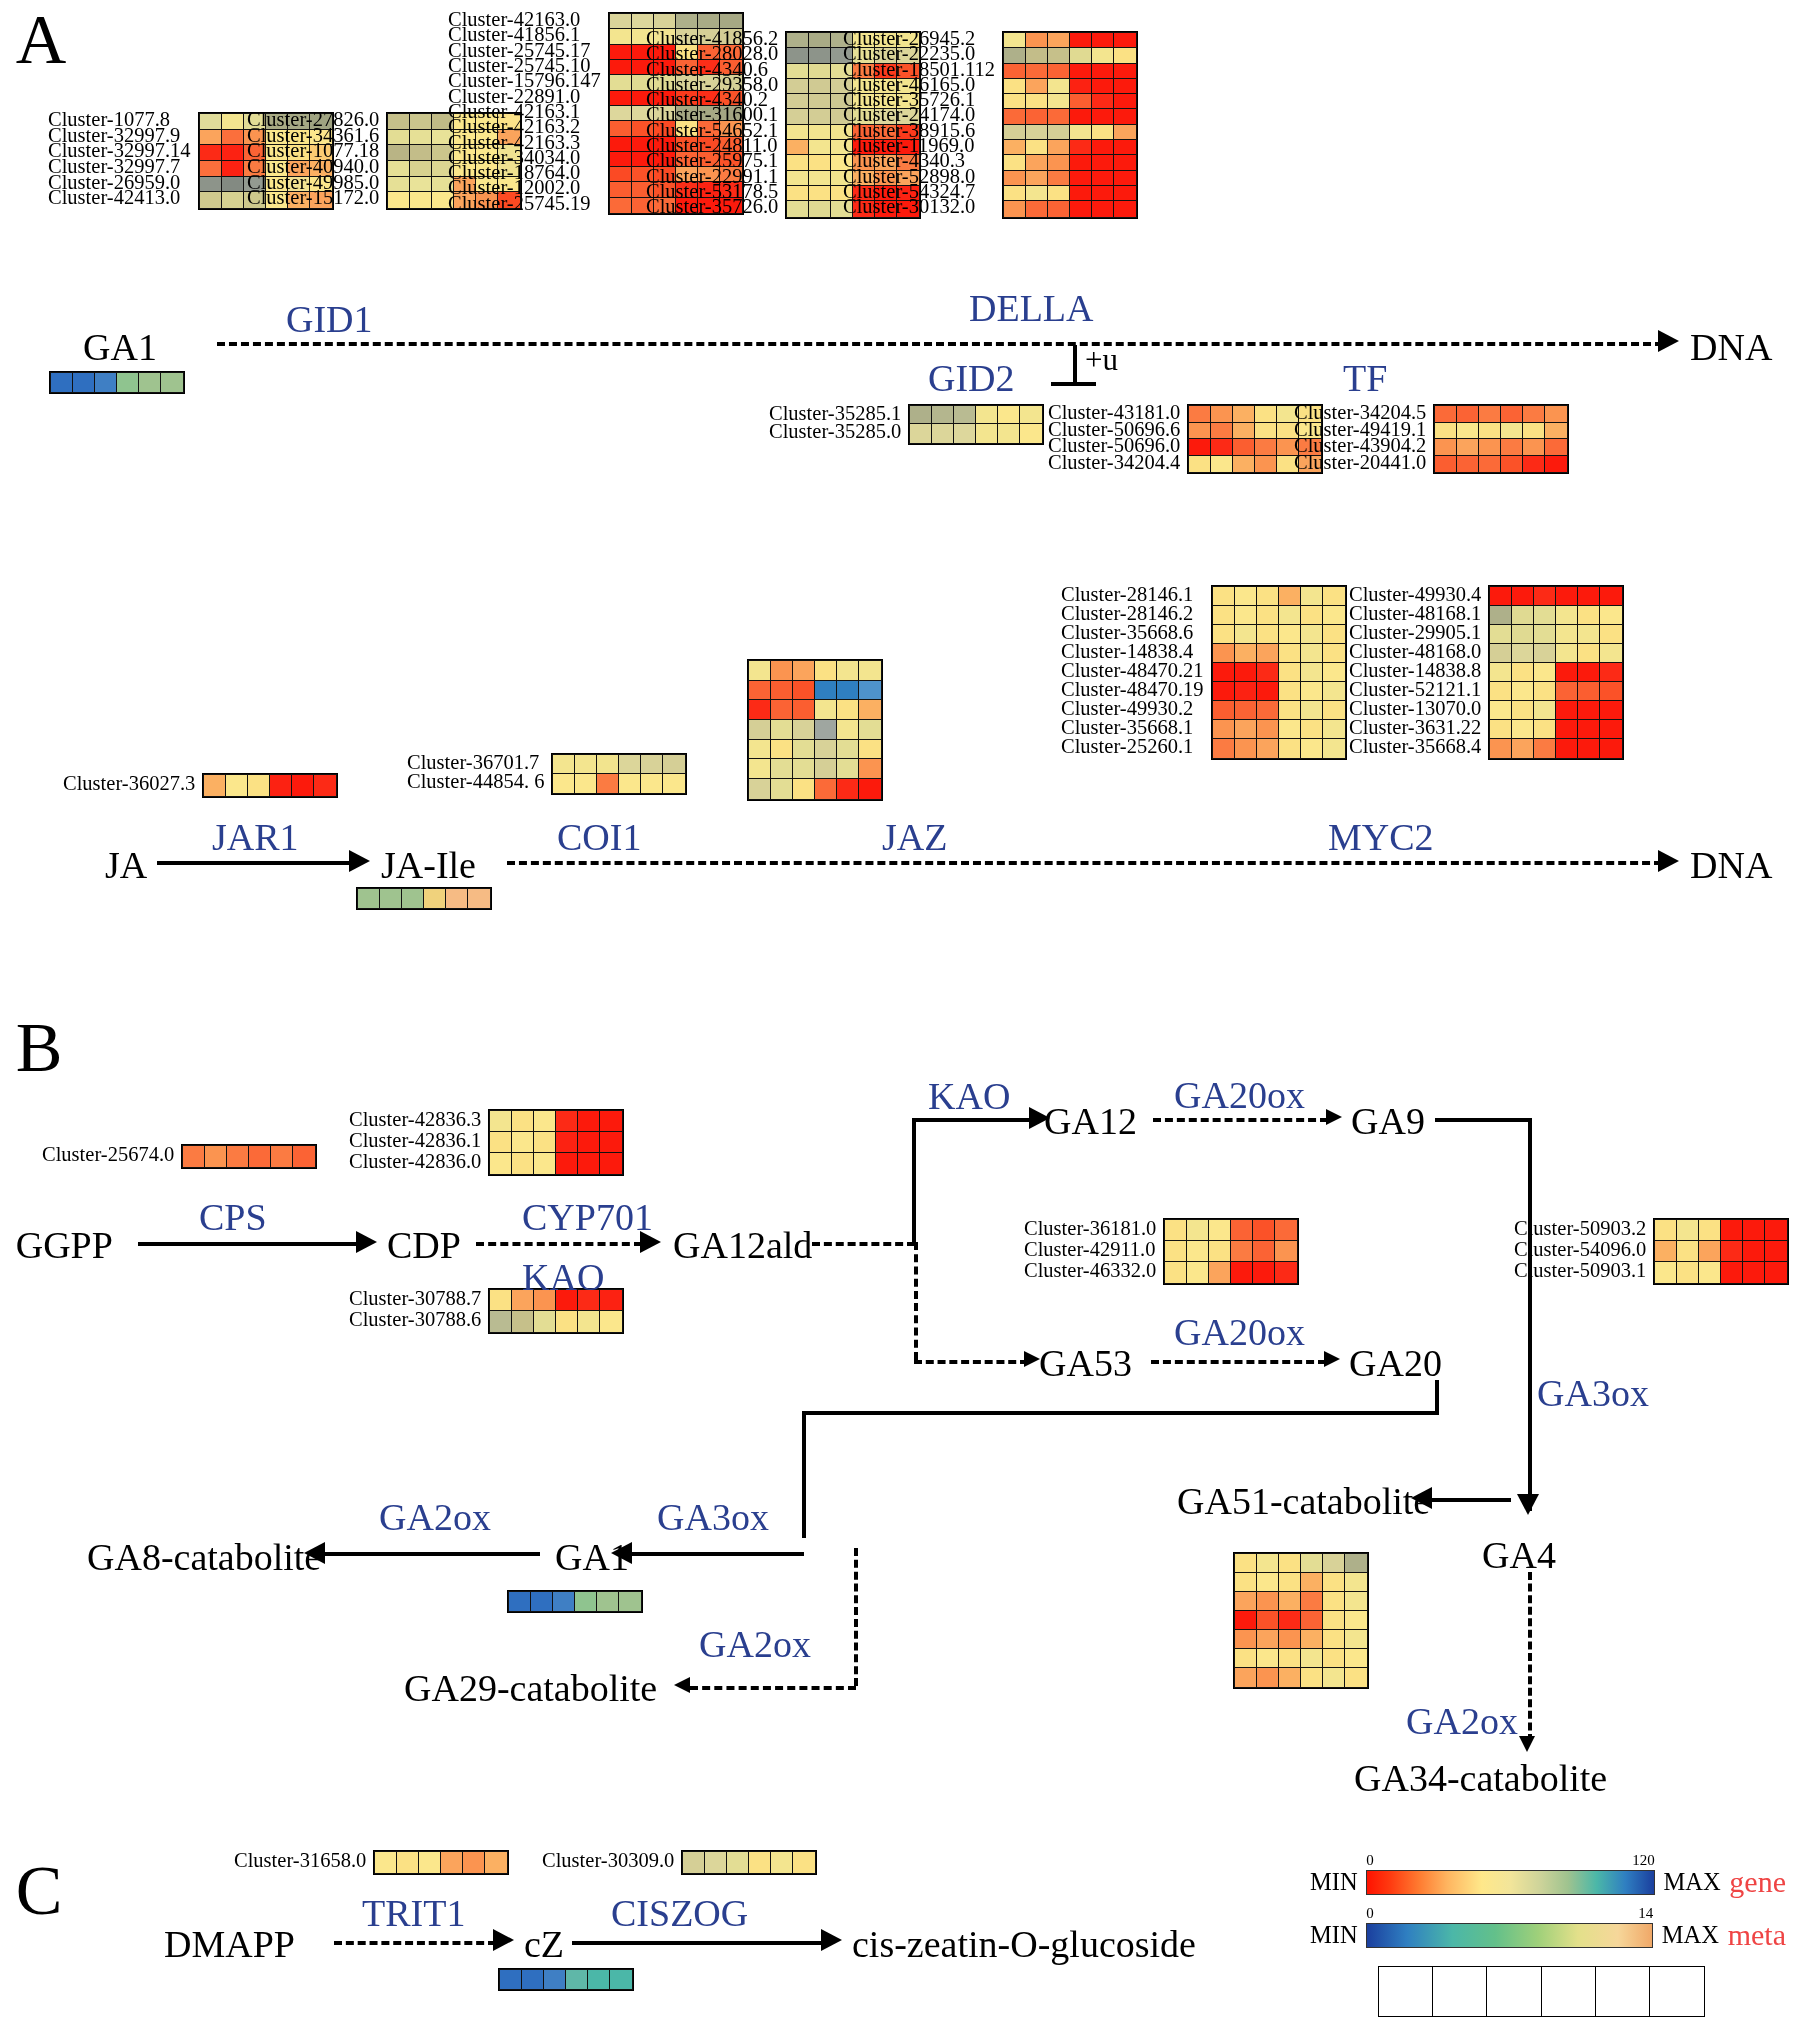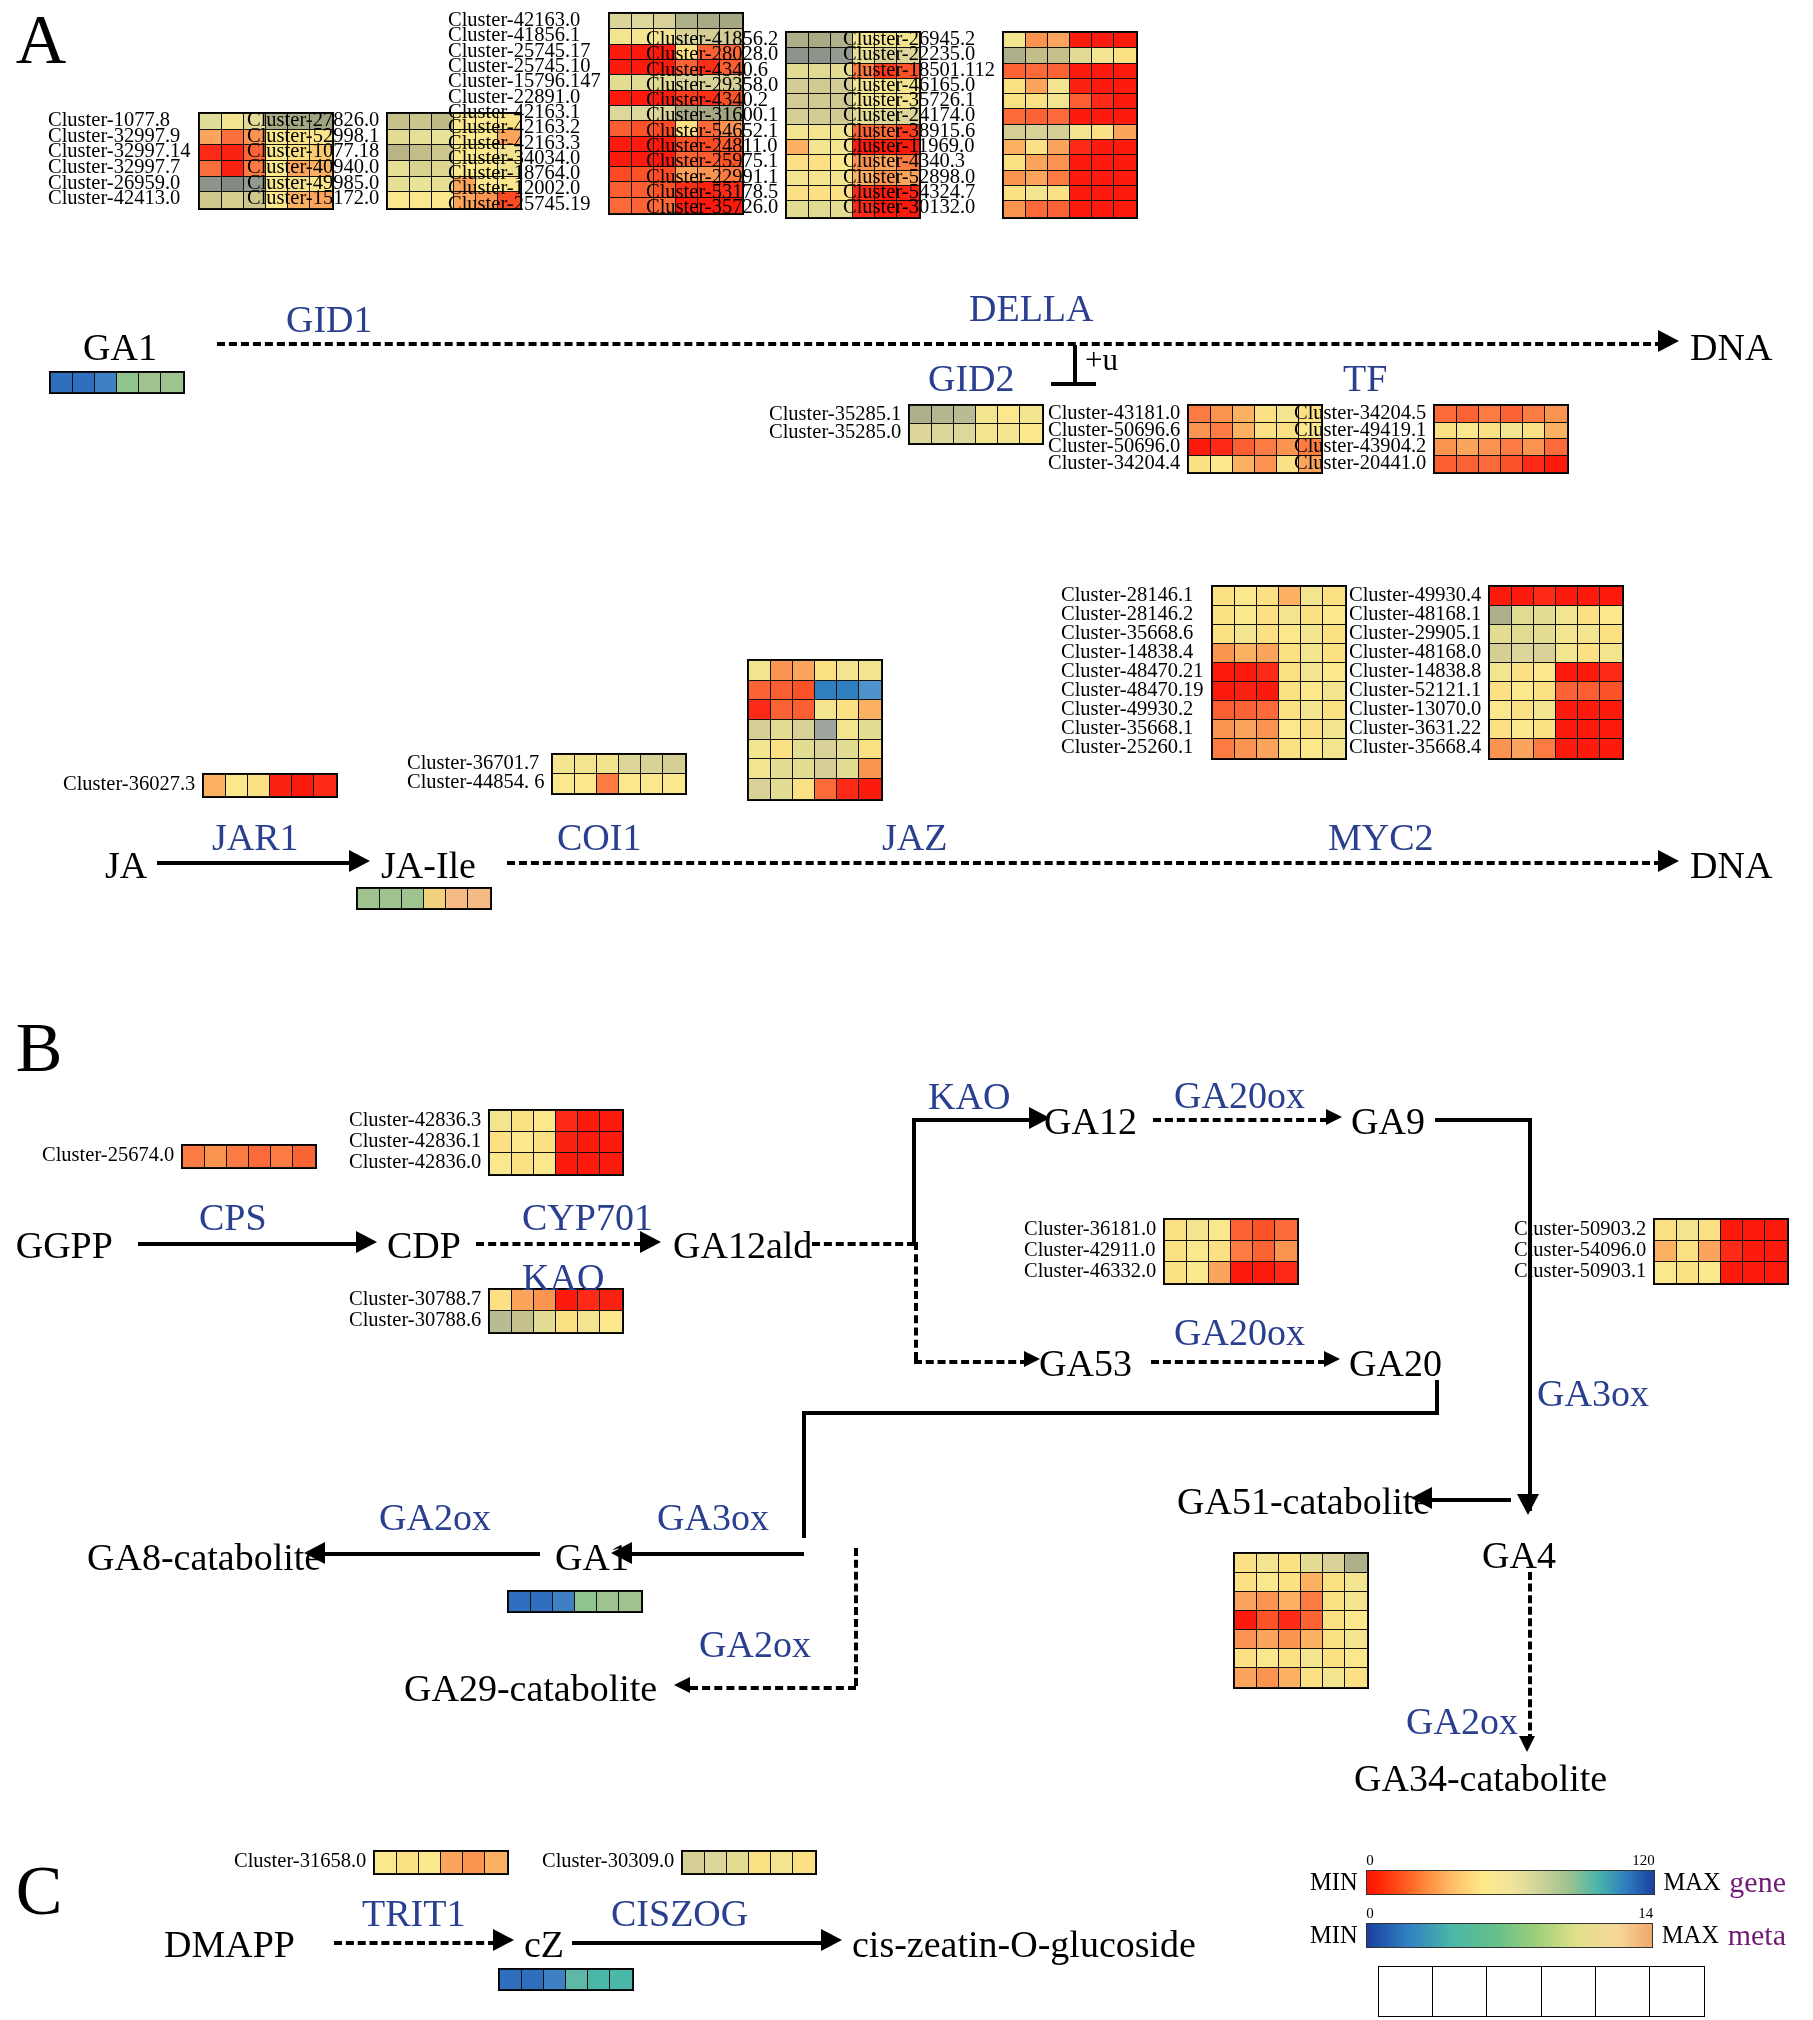--- a/index.html
+++ b/index.html
@@ -37,21 +37,21 @@
   .arrowRs{width:0;height:0;border-top:8.7px solid transparent;border-bottom:8.7px solid transparent;border-left:16.6px solid #000;}
   .arrowLs{width:0;height:0;border-top:8.7px solid transparent;border-bottom:8.7px solid transparent;border-right:16.6px solid #000;}
   .arrowDs{width:0;height:0;border-left:8.7px solid transparent;border-right:8.7px solid transparent;border-top:16.6px solid #000;}
 
   
   .gradbar{height:23px;border:0.9px solid #333;}
   .gradgene{background:linear-gradient(to right,#ff1200 0%,#ff3a10 8%,#ff7a30 18%,#ffb560 28%,#ffe88a 40%,#f2e59a 50%,#cfd49a 60%,#9fc38f 70%,#4bb7a8 80%,#2f7fc1 90%,#1b3f9e 100%);}
   .gradmeta{background:linear-gradient(to right,#1b3f9e 0%,#2f7fc1 14%,#4bb7a8 30%,#63c08a 45%,#9fd07a 60%,#e3e08a 74%,#f6d79a 88%,#f0a868 100%);}
   .mm{font-size:24.5px;font-family:"Liberation Serif",serif;}
   .scalenum{font-size:15px;font-family:"Liberation Serif",serif;}
-  .legtag{color:#701a75;font-size:30px;font-family:"Liberation Serif",serif;}
+  .legtag{color:#ef4444;font-size:30px;font-family:"Liberation Serif",serif;}
   .sampbox{display:grid;grid-template-columns:repeat(6,1fr);border:1.7px solid #000;}
   .sampbox i{display:block;height:49px;border-right:1.7px solid #000;background:#fff;}
   .sampbox i:last-child{border-right:none;}
   .plus-u{font-size:31px;font-family:"Liberation Serif",serif;}
 </style>
 </head>
 <body>
 
 <div class="abs panel-letter" style="left:15.7px;top:5.2px;">A</div>
 
@@ -100,21 +100,21 @@
       <i style="background: rgb(205, 200, 140);"></i>
       <i style="background: rgb(251, 231, 140);"></i>
       <i style="background: rgb(251, 176, 98);"></i>
       <i style="background: rgb(251, 164, 92);"></i>
     </div>
 </div>
 
 <div class="abs grp" style="left:247px;top:112px;">
   <div class="labels" style="line-height: 15.7px; text-align: left; padding-top: 0px;">
     <span style="height: 15.7px;">Cluster-27826.0</span>
-    <span style="height: 15.7px;">Cluster-52998.1</span>
+    <span style="height: 15.7px;">Cluster-34361.6</span>
     <span style="height: 15.7px;">Cluster-1077.18</span>
     <span style="height: 15.7px;">Cluster-40940.0</span>
     <span style="height: 15.7px;">Cluster-49985.0</span>
     <span style="height: 15.7px;">Cluster-15172.0</span>
   </div>
   <div class="hm" style="grid-template-columns: repeat(6, 22px); grid-auto-rows: 15.7px;">
       <i style="background: rgb(198, 192, 138);"></i>
       <i style="background: rgb(202, 197, 141);"></i>
       <i style="background: rgb(192, 186, 134);"></i>
       <i style="background: rgb(251, 231, 140);"></i>

